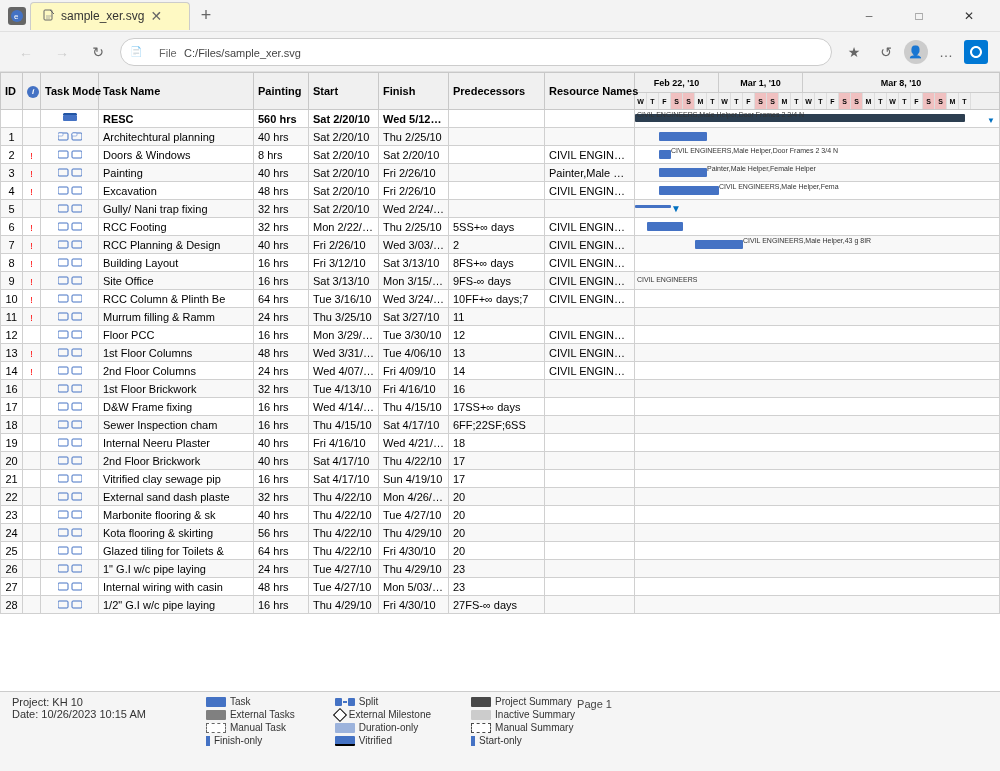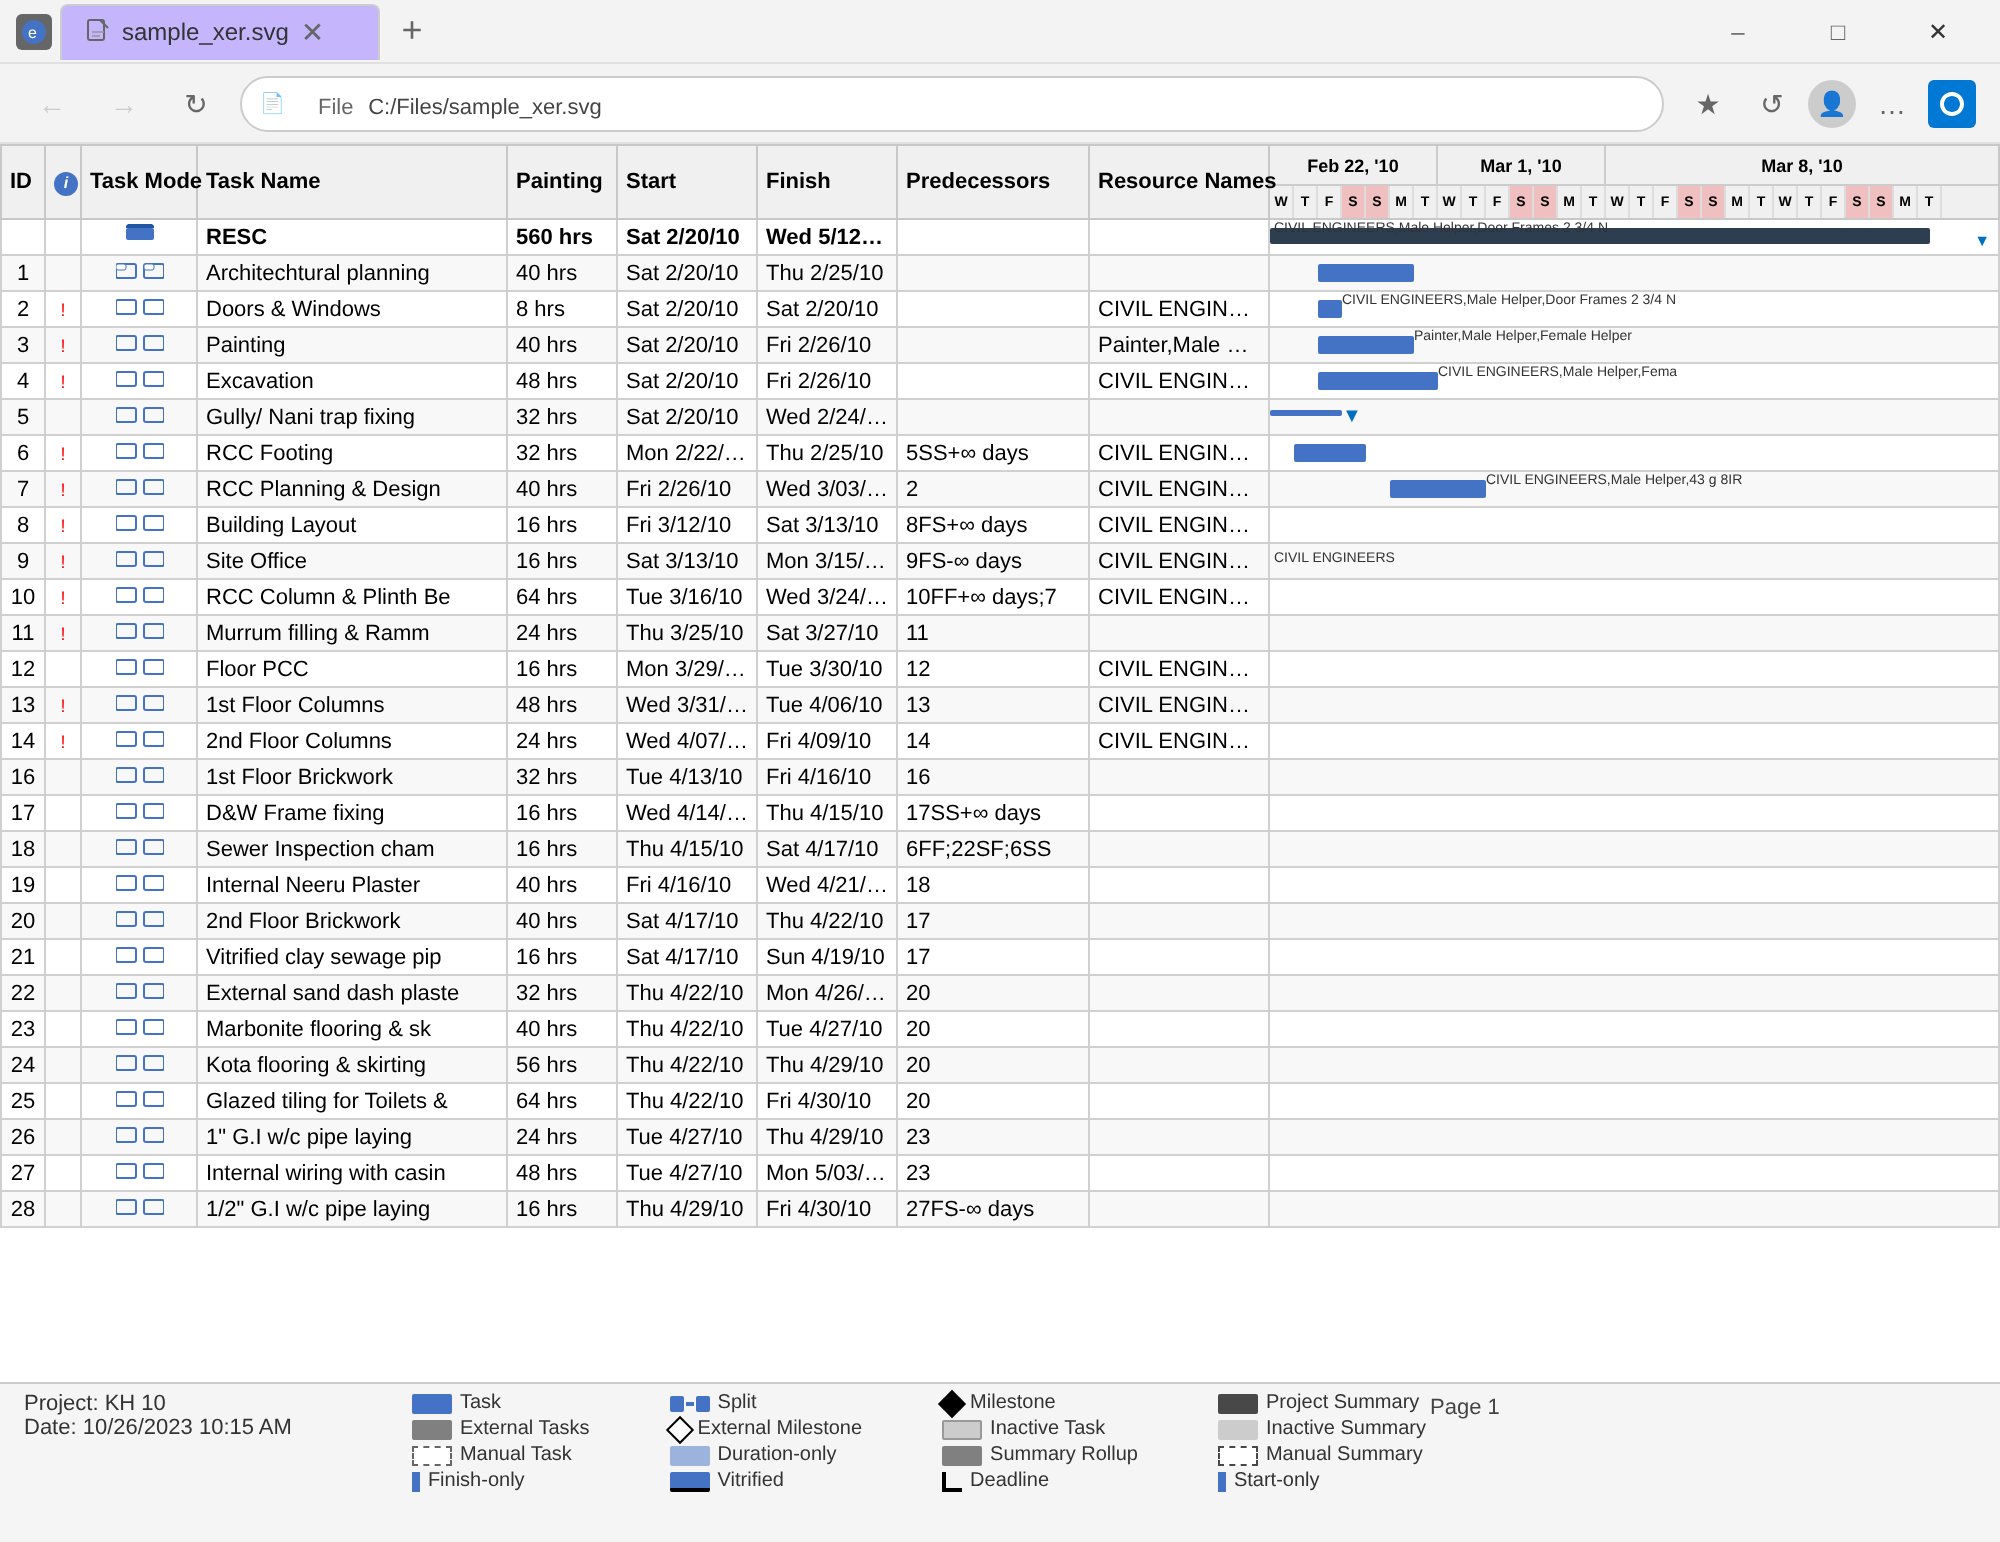--- a/index.html
+++ b/index.html
@@ -3,21 +3,21 @@
   <meta charset="utf-8">
   <style>
     * { margin: 0; padding: 0; box-sizing: border-box; }
     body { font-family: 'Segoe UI', Arial, sans-serif; font-size: 11px; background: #f0f0f0; width: 1000px; height: 771px; overflow: hidden; }
 
     
     .browser-frame { width: 1000px; height: 771px; display: flex; flex-direction: column; background: #f3f3f3; }
     .title-bar { height: 32px; background: #f3f3f3; display: flex; align-items: center; padding: 0 8px; gap: 8px; border-bottom: 1px solid #e0e0e0; }
     .title-bar-left { display: flex; align-items: center; gap: 4px; }
     .browser-icon { width: 18px; height: 18px; background: #666; border-radius: 3px; display: flex; align-items: center; justify-content: center; color: white; font-size: 10px; }
-    .tab { height: 28px; background: #c4b5fd; border: 1px solid #ccc; border-bottom: none; border-radius: 4px 4px 0 0; padding: 0 12px; display: flex; align-items: center; gap: 6px; font-size: 12px; color: #333; min-width: 160px; }
+    .tab { height: 28px; background: #fef9c3; border: 1px solid #ccc; border-bottom: none; border-radius: 4px 4px 0 0; padding: 0 12px; display: flex; align-items: center; gap: 6px; font-size: 12px; color: #333; min-width: 160px; }
     .tab-close { color: #666; cursor: pointer; font-size: 14px; line-height: 1; }
     .new-tab-btn { width: 24px; height: 24px; border: none; background: transparent; font-size: 18px; color: #666; cursor: pointer; display: flex; align-items: center; justify-content: center; }
     .window-controls { margin-left: auto; display: flex; gap: 4px; }
     .win-btn { width: 46px; height: 32px; border: none; background: transparent; cursor: pointer; font-size: 12px; color: #666; display: flex; align-items: center; justify-content: center; }
     .win-btn:last-child { color: #333; }
 
     
     .address-bar { height: 40px; background: #f3f3f3; display: flex; align-items: center; padding: 0 12px; gap: 8px; border-bottom: 1px solid #e0e0e0; }
     .nav-btn { width: 28px; height: 28px; border: none; background: transparent; cursor: pointer; color: #666; font-size: 14px; display: flex; align-items: center; justify-content: center; border-radius: 50%; }
     .nav-btn.disabled { color: #ccc; cursor: default; }
@@ -842,38 +842,20 @@
                 <div style="width:20px;height:10px;background:#4472C4;opacity:0.5;border-radius:1px;"></div>
                 <span>Duration-only</span>
               </div>
               <div class="legend-item">
                 <div style="width:20px;height:10px;background:#4472C4;border-radius:1px;border-bottom:2px solid #000;"></div>
                 <span>Vitrified</span>
               </div>
             </div>
             <div style="display:flex;flex-direction:column;gap:2px;">
               <div class="legend-item">
-                <div style="width:10px;height:10px;background:#000;transform:rotate(45deg);"></div>
-                <span>Milestone</span>
-              </div>
-              <div class="legend-item">
-                <div style="width:20px;height:10px;background:#ccc;border:1px solid #999;border-radius:1px;"></div>
-                <span>Inactive Task</span>
-              </div>
-              <div class="legend-item">
-                <div style="width:20px;height:10px;background:#808080;border-radius:1px;"></div>
-                <span>Summary Rollup</span>
-              </div>
-              <div class="legend-item">
-                <div style="width:10px;height:10px;border-left:2px solid #000;border-bottom:2px solid #000;"></div>
-                <span>Deadline</span>
-              </div>
-            </div>
-            <div style="display:flex;flex-direction:column;gap:2px;">
-              <div class="legend-item">
                 <div style="width:20px;height:10px;background:#484848;border-radius:1px;"></div>
                 <span>Project Summary</span>
               </div>
               <div class="legend-item">
                 <div style="width:20px;height:10px;background:#ccc;border-radius:1px;"></div>
                 <span>Inactive Summary</span>
               </div>
               <div class="legend-item">
                 <div style="width:20px;height:10px;background:white;border:1px dashed #484848;"></div>
                 <span>Manual Summary</span>

